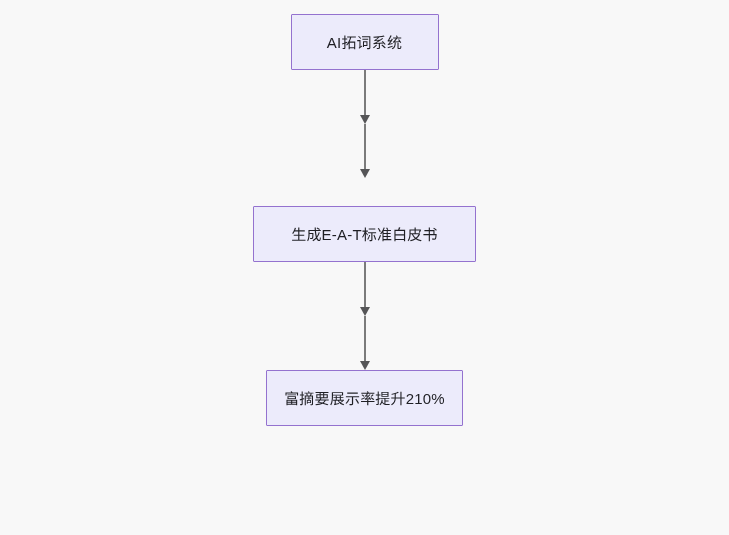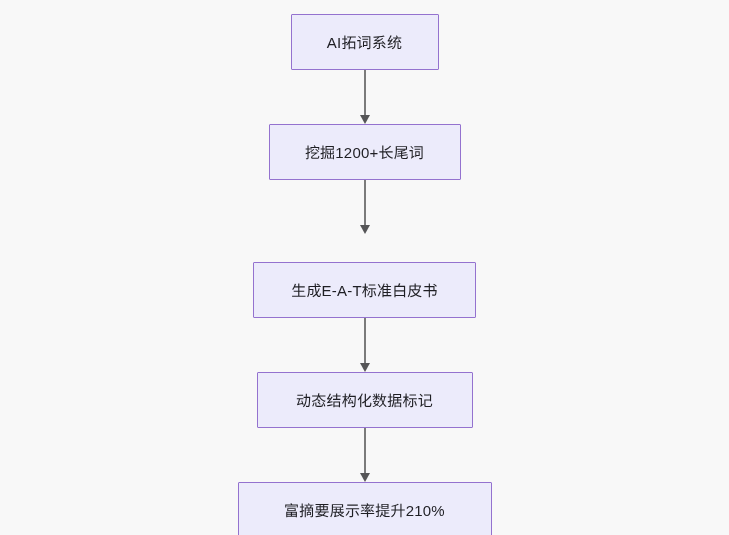--- a/index.html
+++ b/index.html
@@ -53,21 +53,21 @@
     color: #1f1f24;
     white-space: nowrap;
     letter-spacing: 0.2px;
   }
 
   
   .node.n1 { width: 148px; }
   .node.n2 { width: 192px; }
   .node.n3 { width: 223px; margin-top: 28px; }
   .node.n4 { width: 216px; }
-  .node.n5 { width: 254px; }
+  .node.n5 { width: 197px; }
 
   
   .chain-top-pad { height: 14px; flex: none; }
 
   
   .connector {
     position: relative;
     width: 14px;
     height: 54px;
     flex: none;
@@ -104,41 +104,35 @@
 
     <div class="node n1">
       <span class="node-label">AI拓词系统</span>
     </div>
 
     <div class="connector">
       <span class="stem"></span>
       <span class="head"></span>
     </div>
 
-    <div class="node n2">
-      <span class="node-label">挖掘1200+长尾词</span>
-    </div>
 
     <div class="connector">
       <span class="stem"></span>
       <span class="head"></span>
     </div>
 
     <div class="node n3">
       <span class="node-label">生成E-A-T标准白皮书</span>
     </div>
 
     <div class="connector">
       <span class="stem"></span>
       <span class="head"></span>
     </div>
 
-    <div class="node n4">
-      <span class="node-label">动态结构化数据标记</span>
-    </div>
 
     <div class="connector">
       <span class="stem"></span>
       <span class="head"></span>
     </div>
 
     <div class="node n5">
       <span class="node-label">富摘要展示率提升210%</span>
     </div>
 

